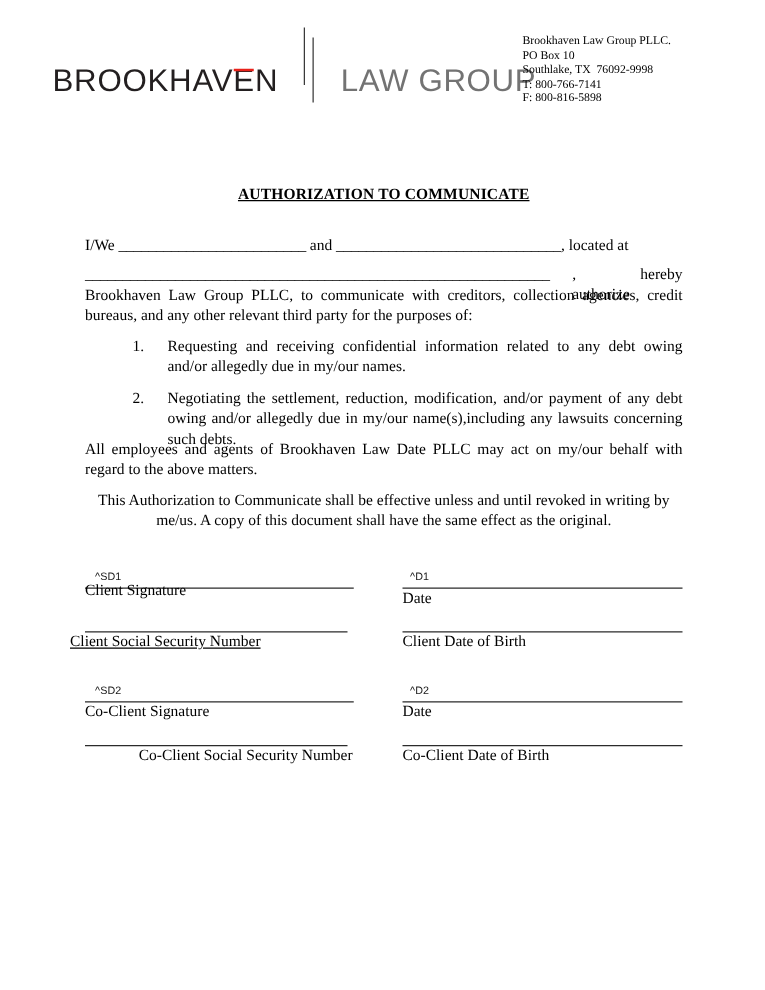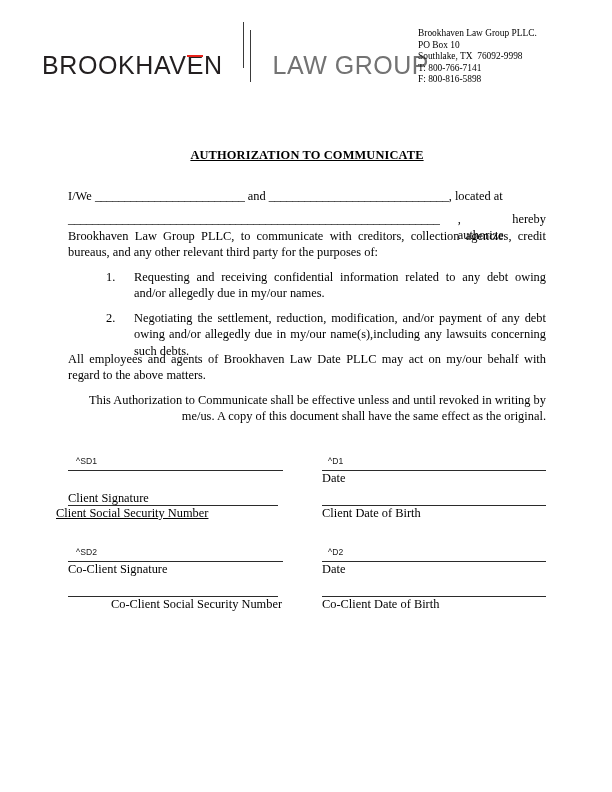--- a/index.html
+++ b/index.html
@@ -114,21 +114,21 @@
   }
 
   .para {
     position: absolute;
     left: 0;
     width: 478px;
     font-size: 12.4px;
     line-height: 16.4px;
     text-align: justify;
   }
-  .para.last-left { text-align: right; }
+  .para.last-left { text-align: center; }
 
   .blank { letter-spacing: -0.2px; }
 
   
   .list-item {
     position: absolute;
     left: 38px;
     width: 440px;
     font-size: 12.4px;
     line-height: 16.4px;
@@ -221,21 +221,21 @@
 
   <div class="para last-left" style="top:392px;">This Authorization to Communicate shall be effective unless and until revoked in writing by me/us. A copy of this document shall have the same effect as the original.</div>
 
 </div>
 
 <div>
 
   <div class="sig-field">
     <div class="sig-token" style="left:76px; top:456px;">^SD1</div>
     <div class="sig-rule" style="left:68px; top:470px; width:215px;"></div>
-    <div class="sig-label" style="left:68px; top:491px;">Client Signature</div>
+    <div class="sig-label" style="left:68px; top:465px;">Client Signature</div>
   </div>
 
   <div class="sig-field">
     <div class="sig-token" style="left:328px; top:456px;">^D1</div>
     <div class="sig-rule" style="left:322px; top:470px; width:224px;"></div>
     <div class="sig-label" style="left:322px; top:471px;">Date</div>
   </div>
 
   <div class="sig-field">
     <div class="sig-rule" style="left:68px; top:505px; width:210px;"></div>

